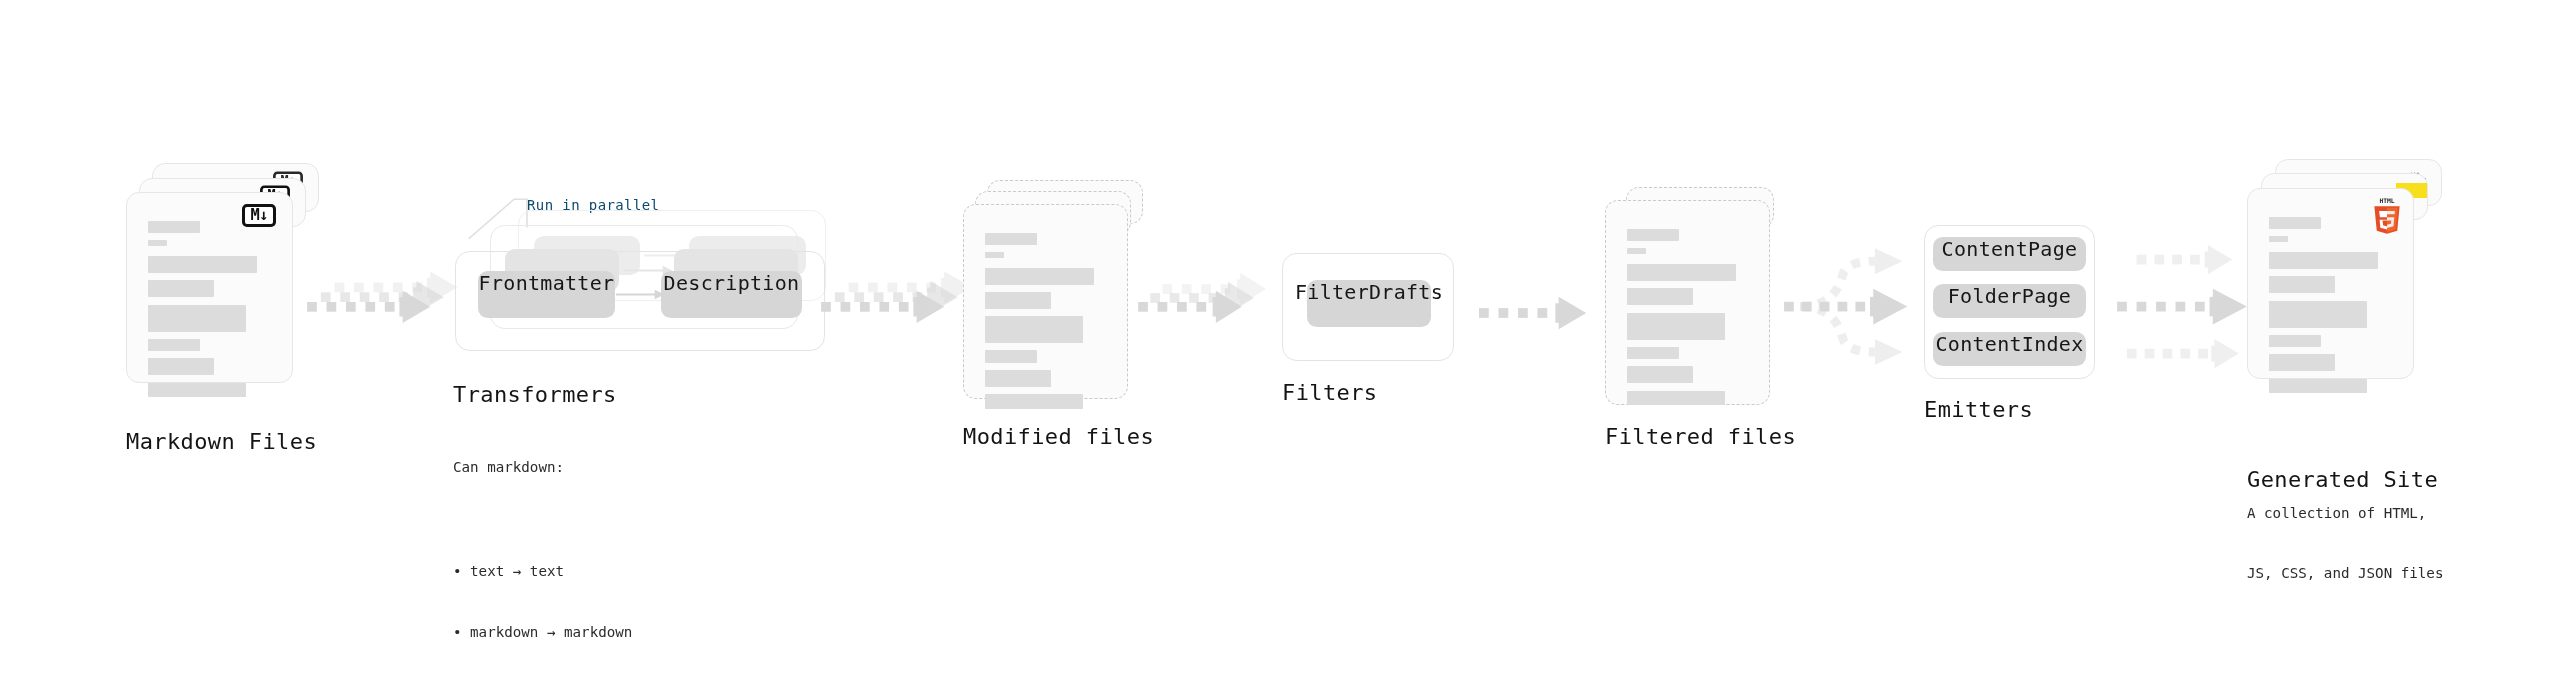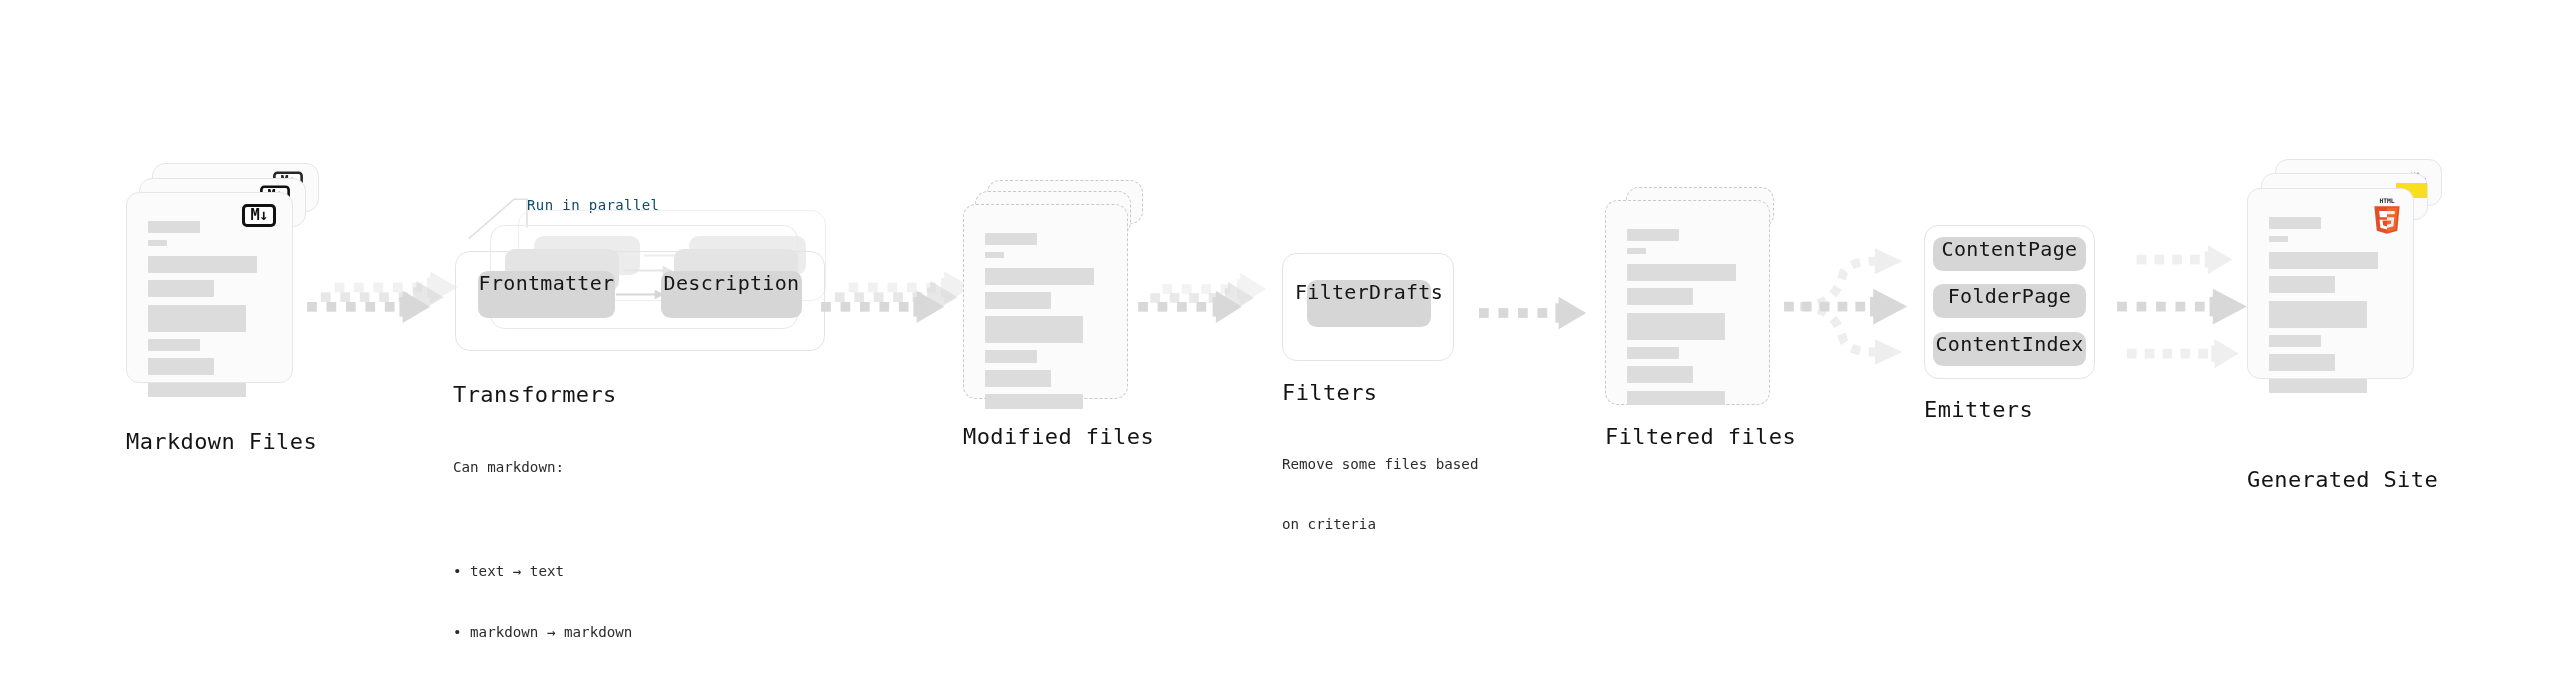--- a/index.html
+++ b/index.html
@@ -289,24 +289,20 @@
       <rect x="92" y="36" width="8" height="24" fill="#d8d8d8"></rect>
       <path d="M96 28 L128 48 L96 68 Z" fill="#d8d8d8"></path>
     </g>
   </svg>
 
   <div class="panel" style="left:1282px;top:253px;width:172px;height:108px;"></div>
   <div class="pill" style="left:1307px;top:280px;width:124px;height:47px;">
     <span>FilterDrafts</span>
   </div>
   <div class="title" style="left:1282px;top:380px;">Filters</div>
-  <div class="sub" style="left:1282px;top:413px;">
-    <div>Remove some files based</div>
-    <div>on criteria</div>
-  </div>
 
   <svg class="arrow" style="left:1479px;top:286px;" width="130" height="54" viewBox="0 0 160 66">
     <rect x="0" y="27" width="12" height="12" fill="#d8d8d8"></rect>
       <rect x="24" y="27" width="12" height="12" fill="#d8d8d8"></rect>
     <rect x="48" y="27" width="12" height="12" fill="#d8d8d8"></rect>
       <rect x="72" y="27" width="12" height="12" fill="#d8d8d8"></rect>
     <rect x="94" y="21" width="8" height="24" fill="#d8d8d8"></rect>
     <path d="M98 13 L132 33 L98 53 Z" fill="#d8d8d8"></path>
   </svg>
 
@@ -414,15 +410,19 @@
     <svg class="html5" style="left:122px;top:37px;" width="36" height="42" viewBox="0 0 44 52">
       <text x="22" y="9" font-size="8" font-family="DejaVu Sans Mono, monospace" font-weight="bold" fill="#1b1b1b" text-anchor="middle">HTML</text>
       <path d="M6 13 L38 13 L35 44 L22 48 L9 44 Z" fill="#e44d26"></path>
       <path d="M22 15 L35.6 15 L33 42.5 L22 46 Z" fill="#f16529"></path>
       <path d="M22 19 L12 19 L13 27 L22 27 L22 31 L16.4 31 L17 37 L22 38.6 L22 42.6 L13.6 40.2 L12.6 30 L22 30 Z" fill="#ffffff"></path>
       <path d="M22 19 L32 19 L31.6 23 L22 23 Z" fill="#ebebeb"></path>
       <path d="M22 27 L31.2 27 L30.2 38.4 L22 40.6 L22 36.6 L27 35.2 L27.4 31 L22 31 Z" fill="#ebebeb"></path>
     </svg>
   </div>
   <div class="title" style="left:2247px;top:429px;margin-top:38px;">Generated Site</div>
+  <div class="sub" style="left:2247px;top:462px;">
+    <div>A collection of HTML,</div>
+    <div>JS, CSS, and JSON files</div>
+  </div>
 
 </div>
 
 
 </body></html>

